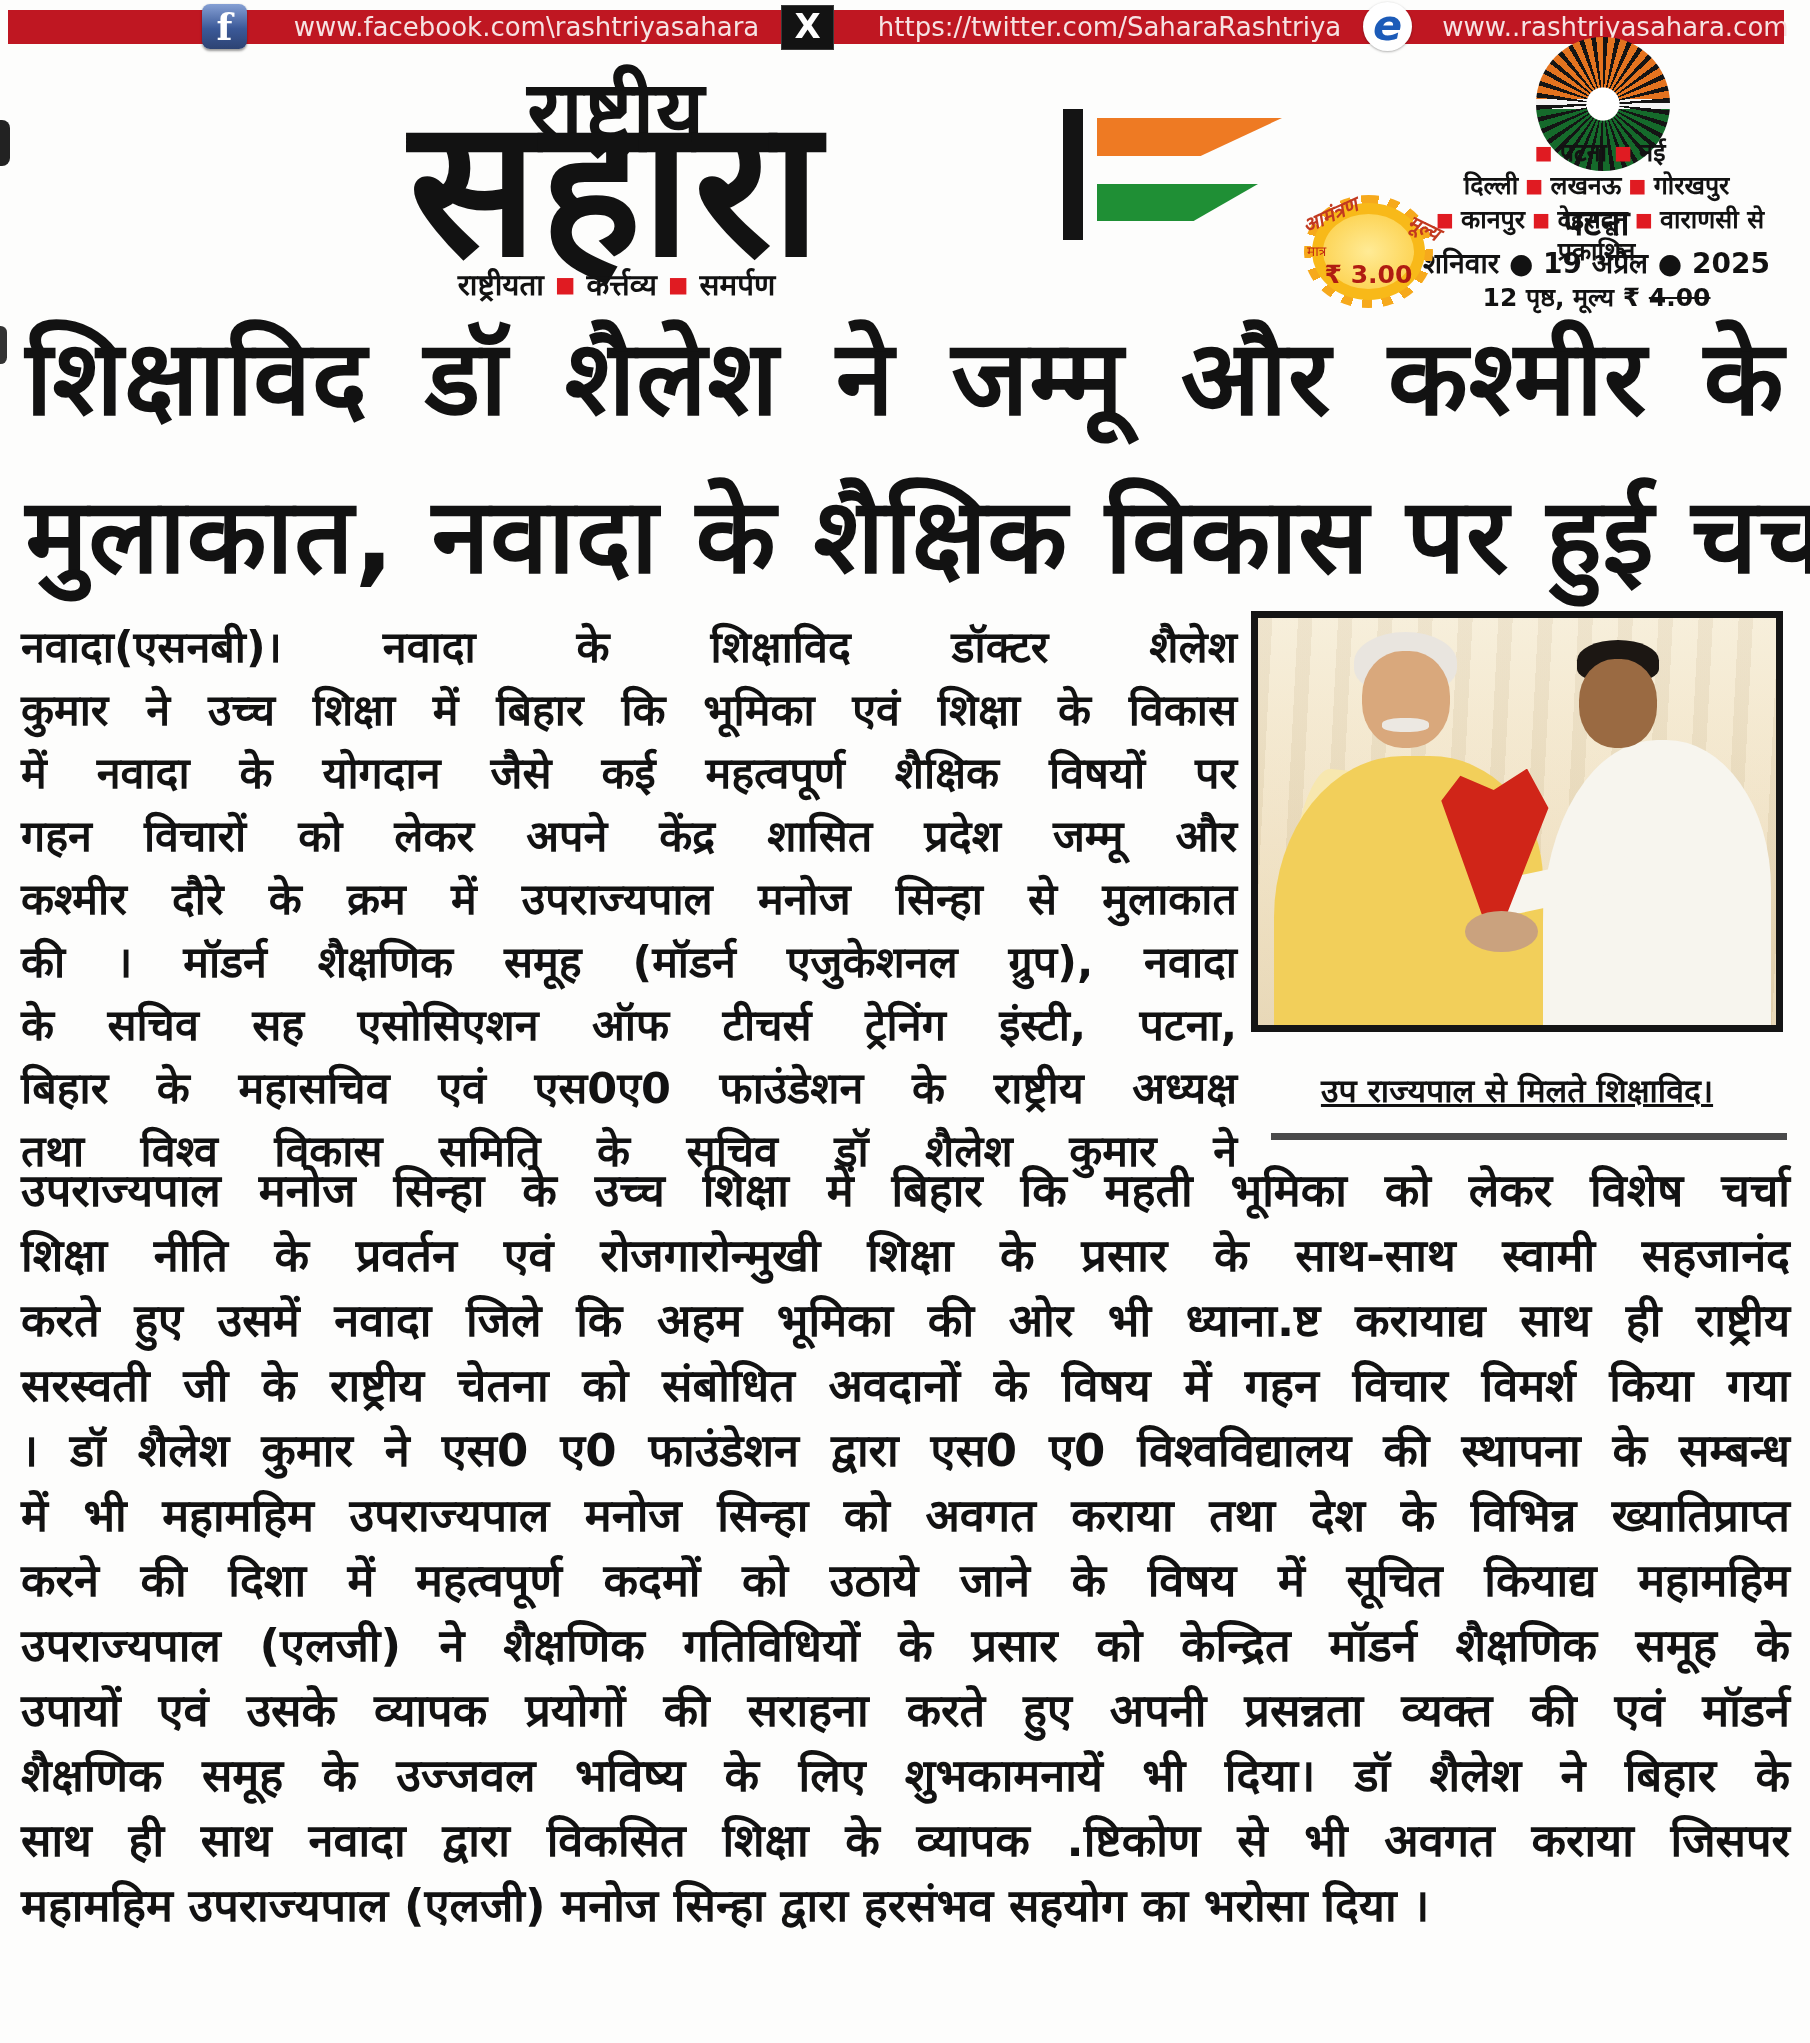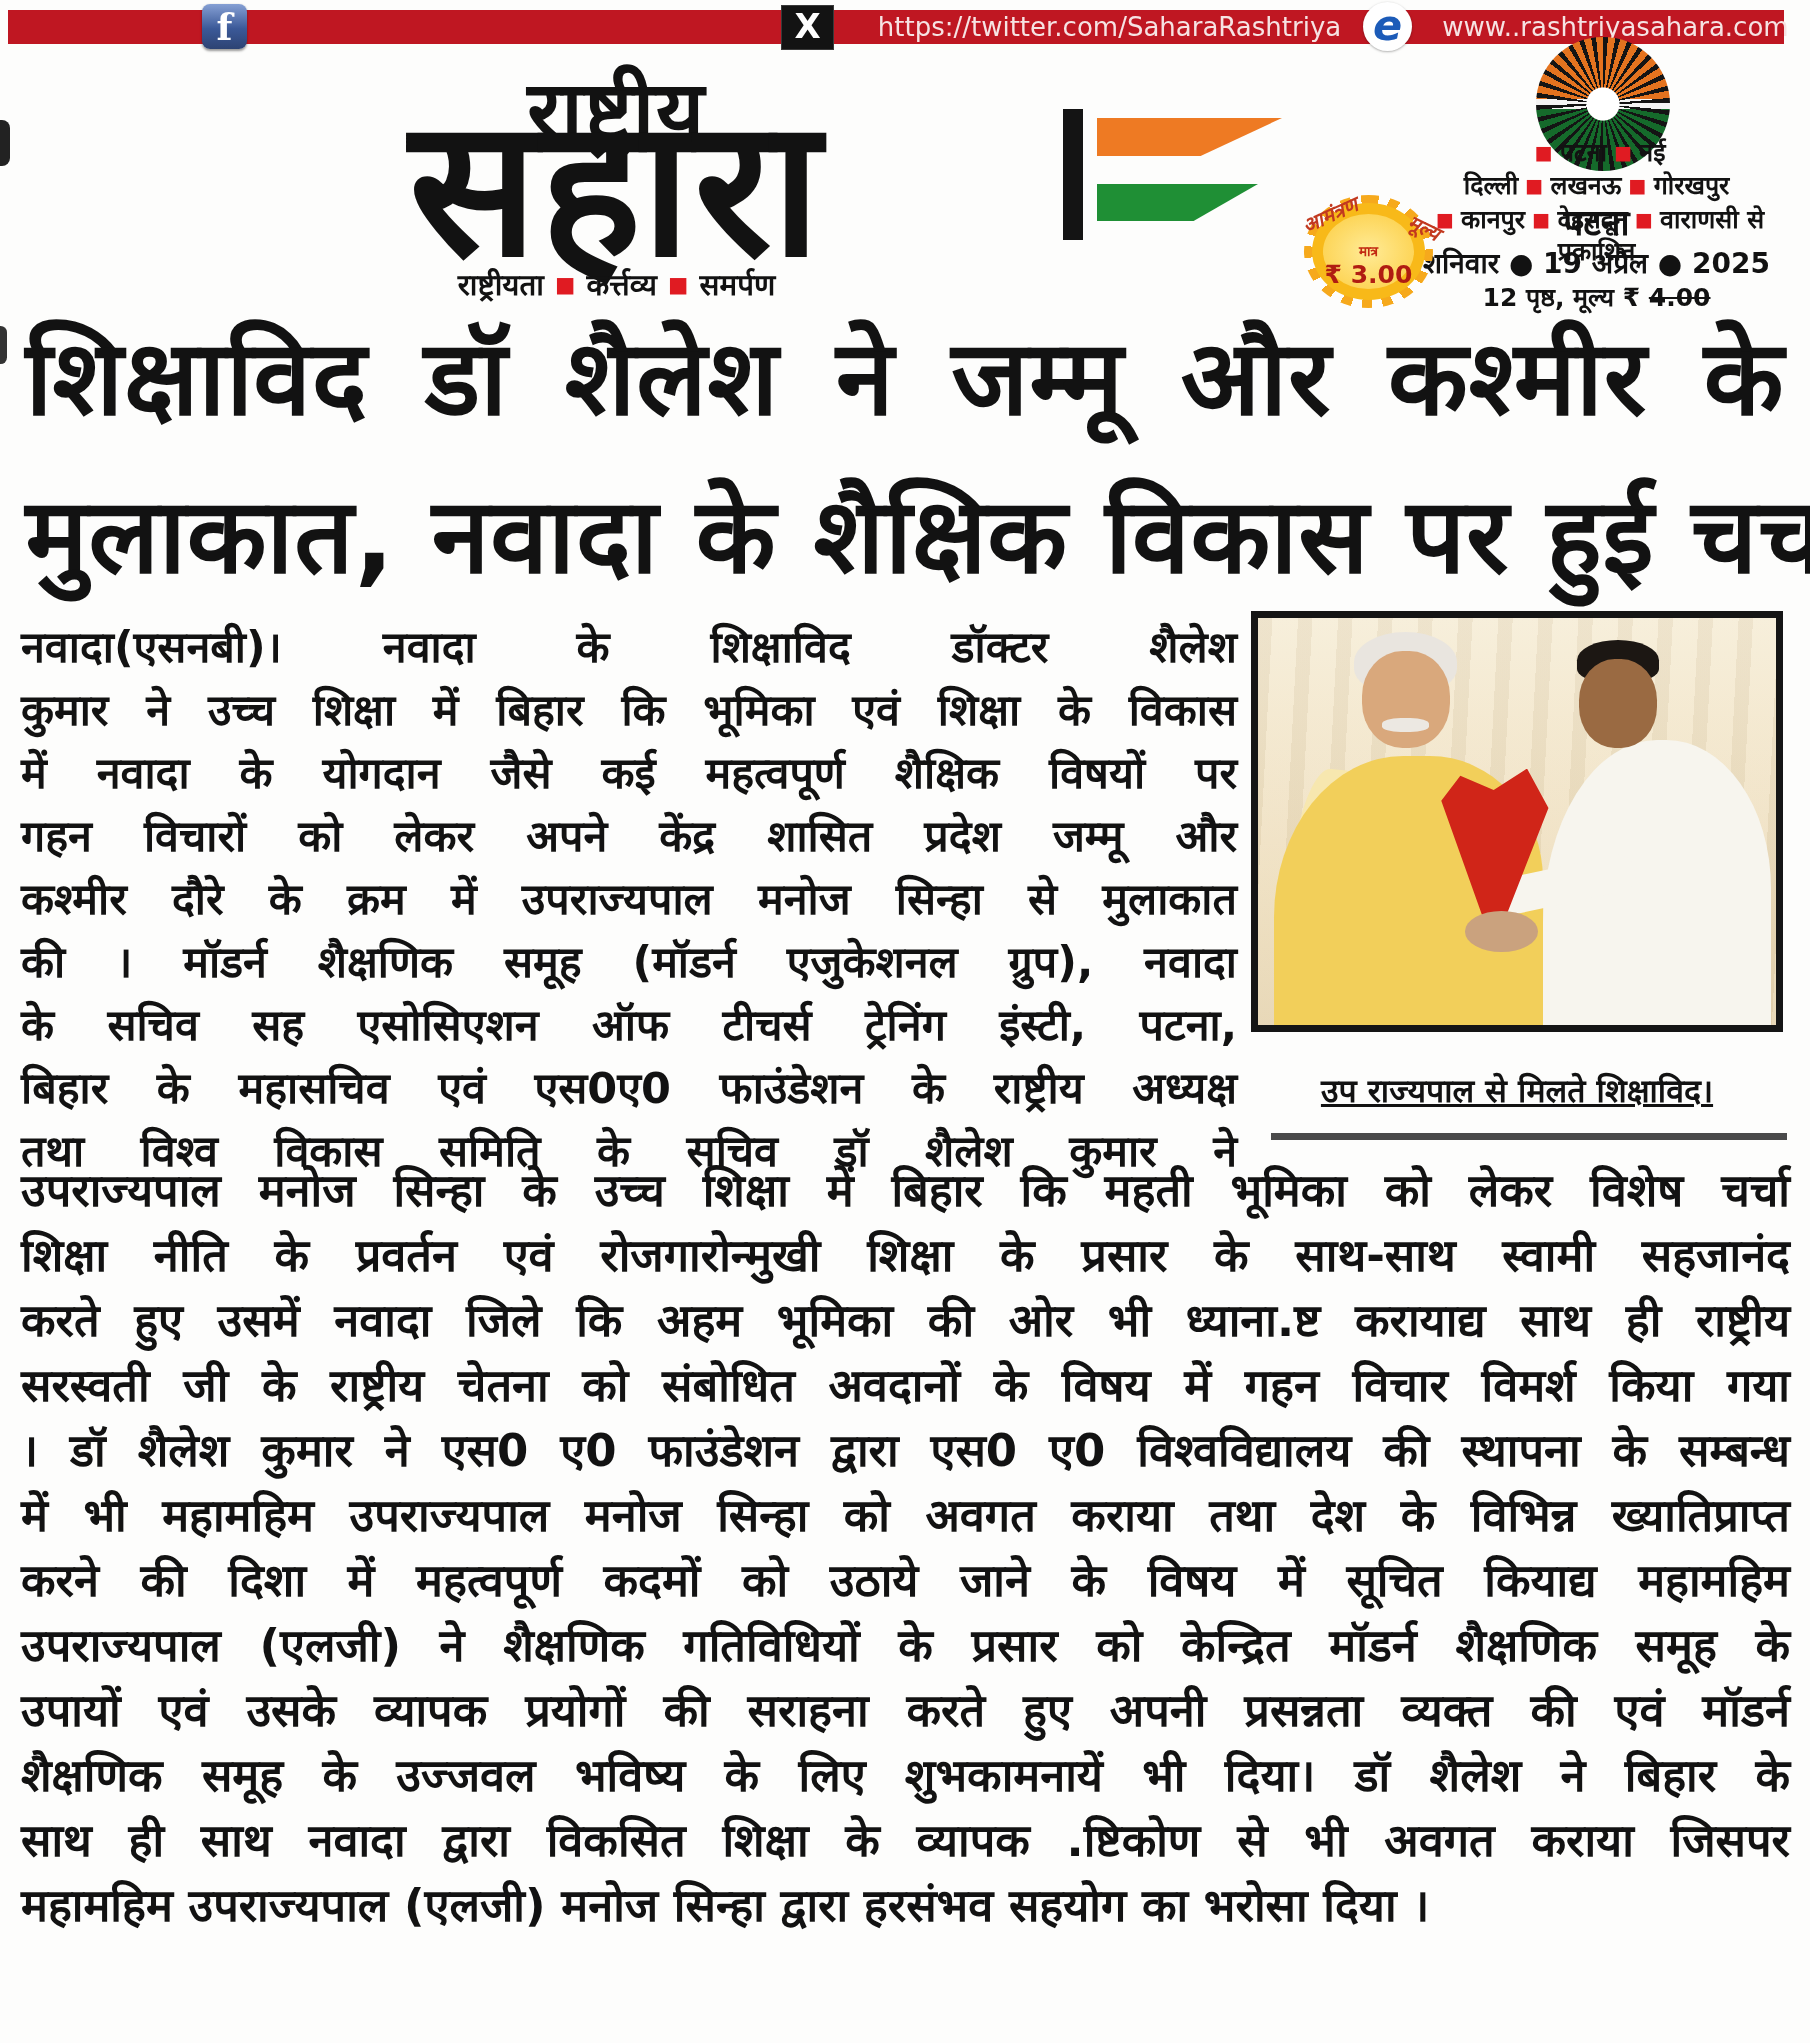--- a/index.html
+++ b/index.html
@@ -63,22 +63,22 @@
   .badge{position:absolute;left:1307px;top:198px;width:123px;height:107px;}
   .badge-star{position:absolute;inset:4.8px;background:#f8b919;border-radius:50%;}
   .badge-petals{position:absolute;inset:-3.2px;border-radius:50%;
       background:repeating-conic-gradient(#f6a91c 0 11deg,rgba(0,0,0,0) 11deg 22deg);}
   .badge-core{position:absolute;inset:16px;border-radius:50%;
       background:radial-gradient(#ffeb96,#fccc3f);}
   .badge-word1{position:absolute;left:-6.4px;top:3.2px;transform:rotate(-24deg);color:#c2391f;
                font-size:20px;font-weight:700;font-style:italic;}
   .badge-word2{position:absolute;right:-11.2px;top:16px;transform:rotate(26deg);color:#c2391f;
                font-size:20px;font-weight:700;font-style:italic;}
-  .badge-small{position:absolute;left:0;right:0;top:43px;text-align:center;color:#c22a12;
-               font-size:13.6px;font-weight:700;}
+  .badge-small{position:absolute;left:0;right:0;top:43px;color:#c22a12;
+               font-size:13.6px;font-weight:400;}
   .badge-price{position:absolute;left:0;right:0;top:62px;text-align:center;color:#b01c12;
                font-size:25px;font-weight:800;}
 
   
   .hl{position:absolute;left:25.5px;width:1759px;font-size:104px;font-weight:800;
       text-align:justify;text-align-last:justify;white-space:nowrap;letter-spacing:0.8px;}
   .hl1{top:303px;}
   .hl2{top:461px;}
 
   
@@ -131,20 +131,21 @@
   .smudge2{position:absolute;left:0;top:326px;width:7.2px;height:38px;background:#333;
            border-radius:0 6.4px 6.4px 0;}
 </style>
 </head>
 <body>
 
 <div class="page">
 
   <div class="topbar">
     <span class="fb-icon">f</span>
+    <span class="url url-fb">www.facebook.com\rashtriyasahara</span>
     <span class="x-icon">X</span>
     <span class="url url-tw">https://twitter.com/SaharaRashtriya</span>
     <span class="ie-icon">e</span>
     <span class="url url-site">www..rashtriyasahara.com</span>
   </div>
 
   <div class="m-top">राष्ट्रीय</div>
   <div class="m-main">सहारा</div>
   <div class="m-tagline">
     <span>राष्ट्रीयता</span><span class="sq">■</span><span>कर्त्तव्य</span><span class="sq">■</span><span>समर्पण</span>

